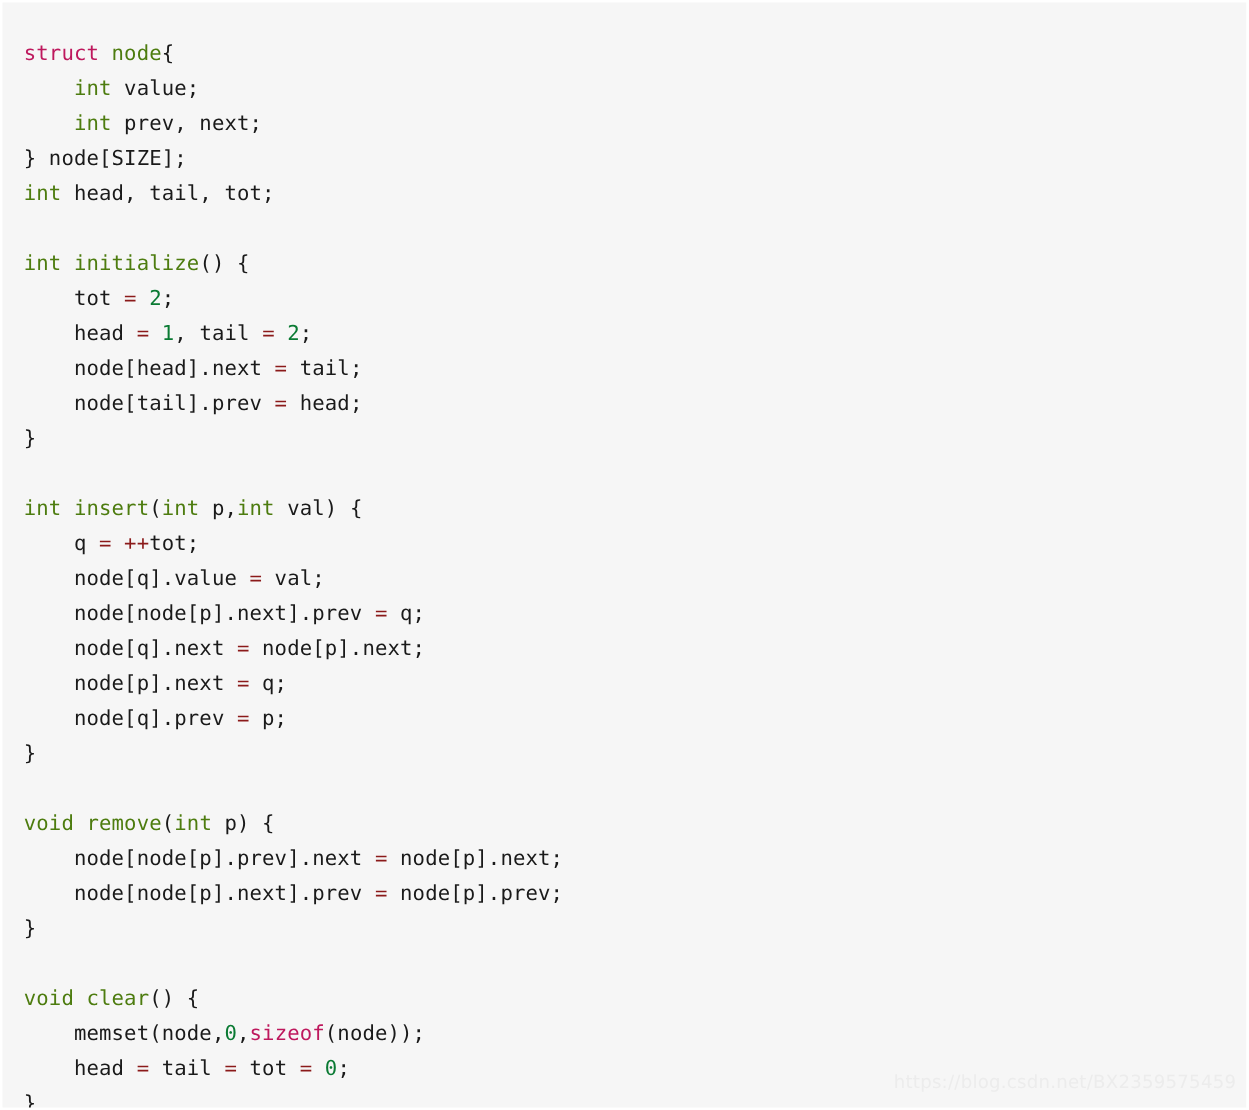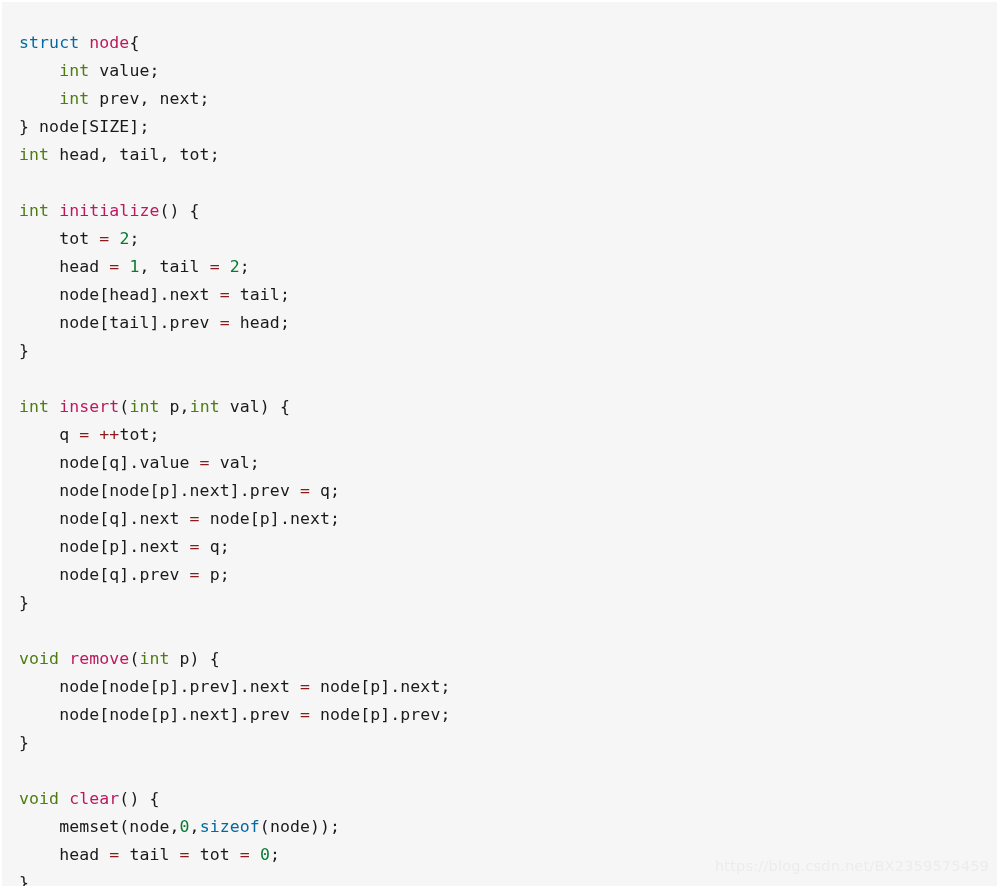--- a/index.html
+++ b/index.html
@@ -37,23 +37,23 @@
     white-space: pre;
     letter-spacing: 0.1px;
   }
 
   .ln {
     height: 28px;
     white-space: pre;
   }
 
   
-  .t-kw   { color: #0369a1; }            
+  .t-kw   { color: #be185d; }            
   .t-type { color: #4d7c0f; }            
-  .t-fn   { color: #be185d; }            
+  .t-fn   { color: #4d7c0f; }            
   .t-num  { color: #0a7a33; }            
   .t-op   { color: #8b1a1a; }            
   .t-pl   { color: #1a1a1a; }            
 
   #watermark {
     position: absolute;
     right: 8px;
     bottom: 12px;
     font-family: "DejaVu Sans", sans-serif;
     font-size: 14.5px;

